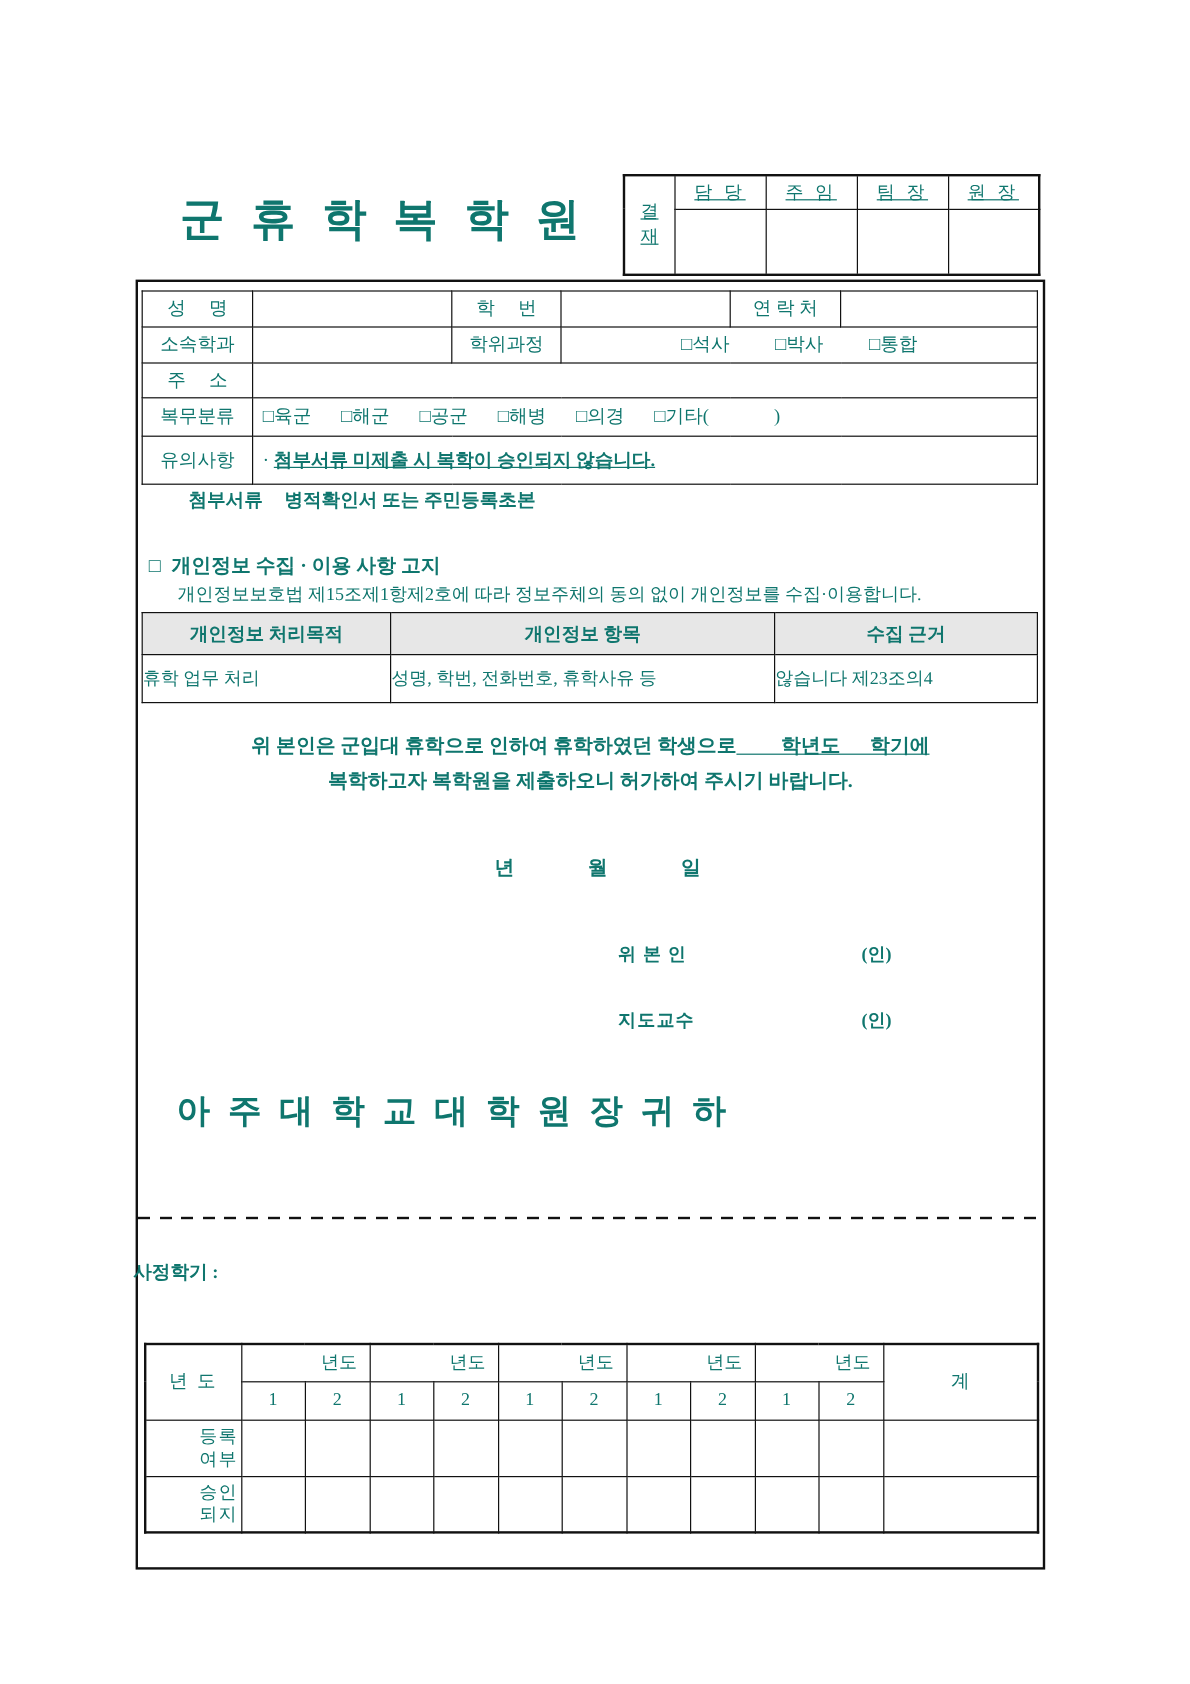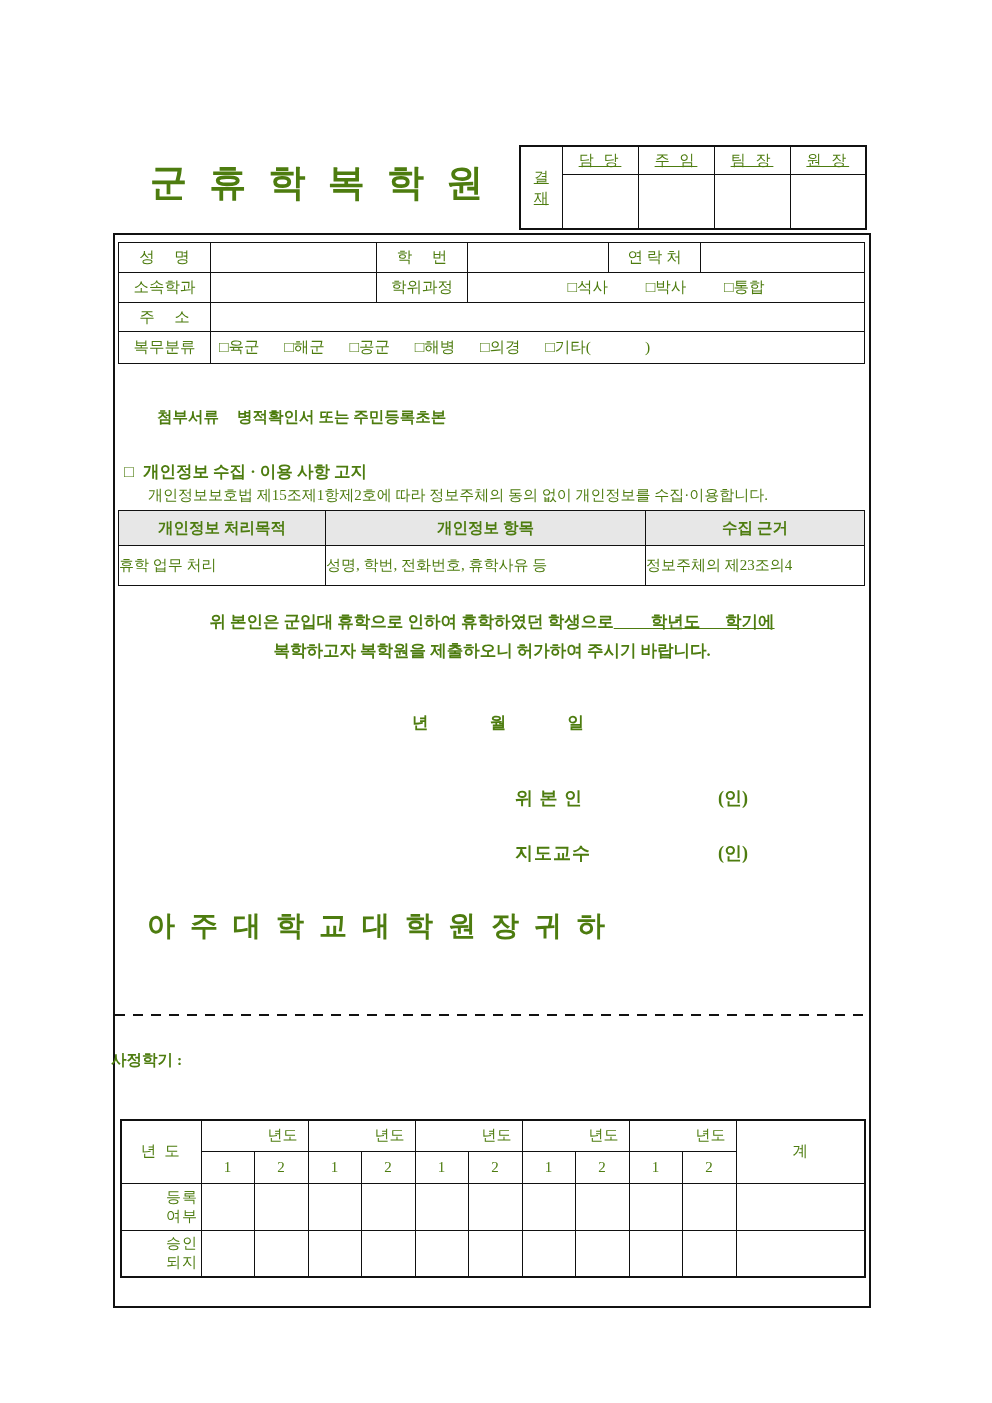--- a/index.html
+++ b/index.html
@@ -1,19 +1,19 @@
 <!DOCTYPE html>
 <html><head>
 <meta charset="utf-8">
 <style>
   * { margin:0; padding:0; box-sizing:border-box; }
   body { background:#fff; }
   .page {
     position:relative; width:992px; height:1403px; background:#fff;
-    font-family:"Liberation Serif","DejaVu Serif",serif; color:#4d7c0f;
+    font-family:"Liberation Serif","DejaVu Serif",serif; color:#0f766e;
     overflow:hidden;
   }
   
   .doc-title {
     position:absolute; left:150px; top:158px;
     font-size:37px; font-weight:600; letter-spacing:2px; word-spacing:9px;
     white-space:nowrap;
   }
   table { border-collapse:collapse; table-layout:fixed; }
   .approval-tbl {
@@ -56,21 +56,21 @@
   .privacy-tbl th, .privacy-tbl td { border:1px solid #111; vertical-align:middle; }
   .privacy-tbl th { height:35px; background:#e7e7e7; font-size:15.5px; font-weight:bold; }
   .privacy-tbl td { height:40px; font-size:15px; }
   
   .statement { position:absolute; left:0; top:372px; width:100%; text-align:center;
                font-size:16.5px; font-weight:600; line-height:29px; }
   .blank-underline { text-decoration:underline; }
   
   .date-line { position:absolute; left:297px; top:477px; width:172px;
                display:flex; justify-content:space-between; font-size:16.5px; font-weight:600; }
-  .sig-row { position:absolute; left:0; width:100%; height:24px; font-size:18px; font-weight:600; }
+  .sig-row { position:absolute; left:0; width:100%; height:24px; font-size:15px; font-weight:600; }
   .sig-row .sig-label { position:absolute; left:400px; letter-spacing:1px; }
   .sig-row .sig-seal { position:absolute; left:603px; }
   .sig-self { top:551px; }
   .sig-prof { top:606px; }
   .addressee { position:absolute; left:0; top:672px; width:100%; text-align:left;
                font-size:28px; font-weight:600; letter-spacing:1px; word-spacing:6px; white-space:nowrap;margin-left:32px; }
   
   .dashed-divider { position:absolute; left:0; top:779px; width:752px; height:2px;
     background:repeating-linear-gradient(90deg,#111 0 10px,transparent 10px 18px); }
   
@@ -158,20 +158,26 @@
         <td class="lbl">복무분류</td>
         <td class="service-cell" colspan="5">
           <span class="opt"><span>□</span><span>육군</span></span>
           <span class="opt"><span>□</span><span>해군</span></span>
           <span class="opt"><span>□</span><span>공군</span></span>
           <span class="opt"><span>□</span><span>해병</span></span>
           <span class="opt"><span>□</span><span>의경</span></span>
           <span class="opt"><span>□</span><span>기타(&nbsp;&nbsp;&nbsp;&nbsp;&nbsp;&nbsp;&nbsp;&nbsp;&nbsp;&nbsp;&nbsp;&nbsp;&nbsp;&nbsp;)</span></span>
         </td>
       </tr>
+      <tr class="r40">
+        <td class="lbl">유의사항</td>
+        <td class="notice-cell" colspan="5">
+          <span>·</span><span class="notice-text">첨부서류 미제출 시 복학이 승인되지 않습니다.</span>
+        </td>
+      </tr>
     </tbody>
       </table>
 
     <div class="attach-line">
       <span>첨부서류</span><span class="val">병적확인서 또는 주민등록초본</span>
     </div>
 
     <div class="privacy-head">
       <span class="bullet">□</span><span>개인정보 수집 · 이용 사항 고지</span>
     </div>
@@ -185,21 +191,21 @@
         </colgroup>
       <tbody>
           <tr>
         <th>개인정보 처리목적</th>
         <th>개인정보 항목</th>
         <th>수집 근거</th>
       </tr>
       <tr>
         <td>휴학 업무 처리</td>
         <td>성명, 학번, 전화번호, 휴학사유 등</td>
-        <td>정보주체의 제23조의4</td>
+        <td>않습니다 제23조의4</td>
       </tr>
     </tbody>
       </table>
 
     <div class="statement">
       <div>
         <span>위 본인은 군입대 휴학으로 인하여 휴학하였던 학생으로</span><span class="blank-underline">&nbsp;&nbsp;&nbsp;&nbsp;&nbsp;&nbsp;&nbsp;&nbsp;&nbsp;학년도&nbsp;&nbsp;&nbsp;&nbsp;&nbsp;&nbsp;학기에</span>
       </div>
       <div>복학하고자 복학원을 제출하오니 허가하여 주시기 바랍니다.</div>
     </div>

